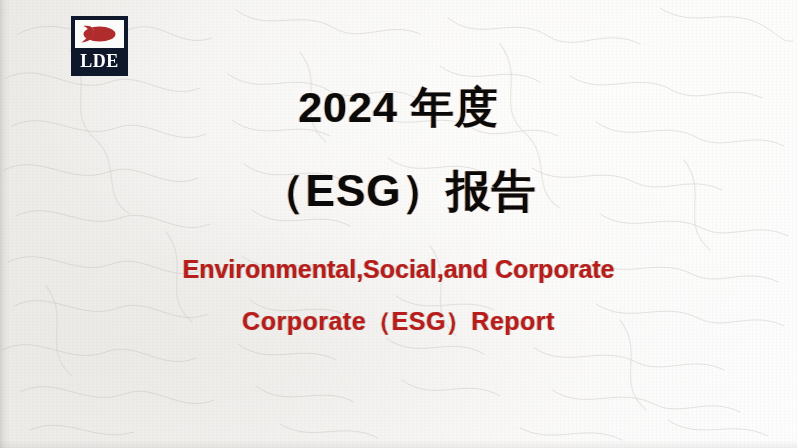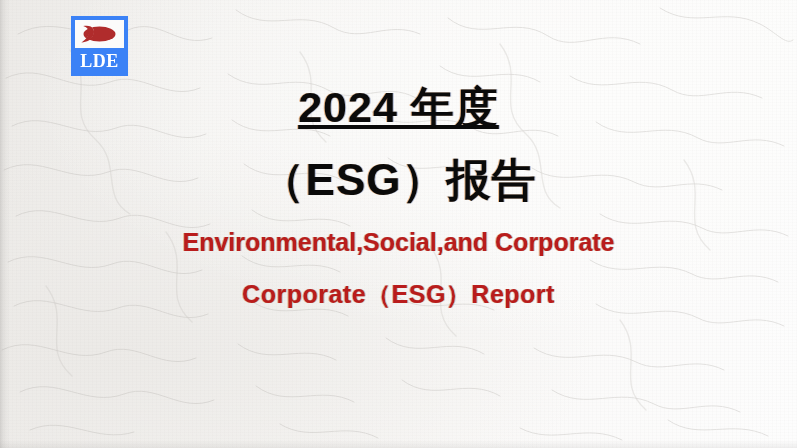--- a/index.html
+++ b/index.html
@@ -68,21 +68,21 @@
     left: 71px;
     display: flex;
     align-items: center;
     gap: 14px;
   }
 
   #logo-mark {
     position: relative;
     width: 57px;
     height: 60px;
-    background: #3b82f6;
+    background: #0f172a;
     box-sizing: border-box;
     padding: 4px 4px 0 4px;
     display: flex;
     flex-direction: column;
     align-items: center;
   }
   #logo-emblem-box {
     width: 49px;
     height: 28px;
     background: #fbfbfa;
@@ -129,23 +129,23 @@
     color: #0a0a0a;
     font-weight: 700;
     font-size: 43px;
     line-height: 1;
     letter-spacing: 1px;
     white-space: nowrap;
     text-shadow:
       -1px 0 0 rgba(214,126,44,.55),
        1px 0 0 rgba(40,70,140,.35);
   }
-  #title-line-1 { margin-bottom: 29px; text-decoration: underline; }
+  #title-line-1 { margin-bottom: 40px; }
   #title-line-2 { margin-bottom: 41px; font-size: 44px; }
-  #title-line-3 { margin-bottom: 28px; font-size: 44px; }
+  #title-line-3 { margin-bottom: 44px; font-size: 44px; }
 
   .en-title {
     color: #b91c1c;
     font-weight: 700;
     font-size: 25px;
     line-height: 1;
     letter-spacing: 0px;
     white-space: nowrap;
     text-shadow:
       -1px 0 0 rgba(214,126,44,.50),

